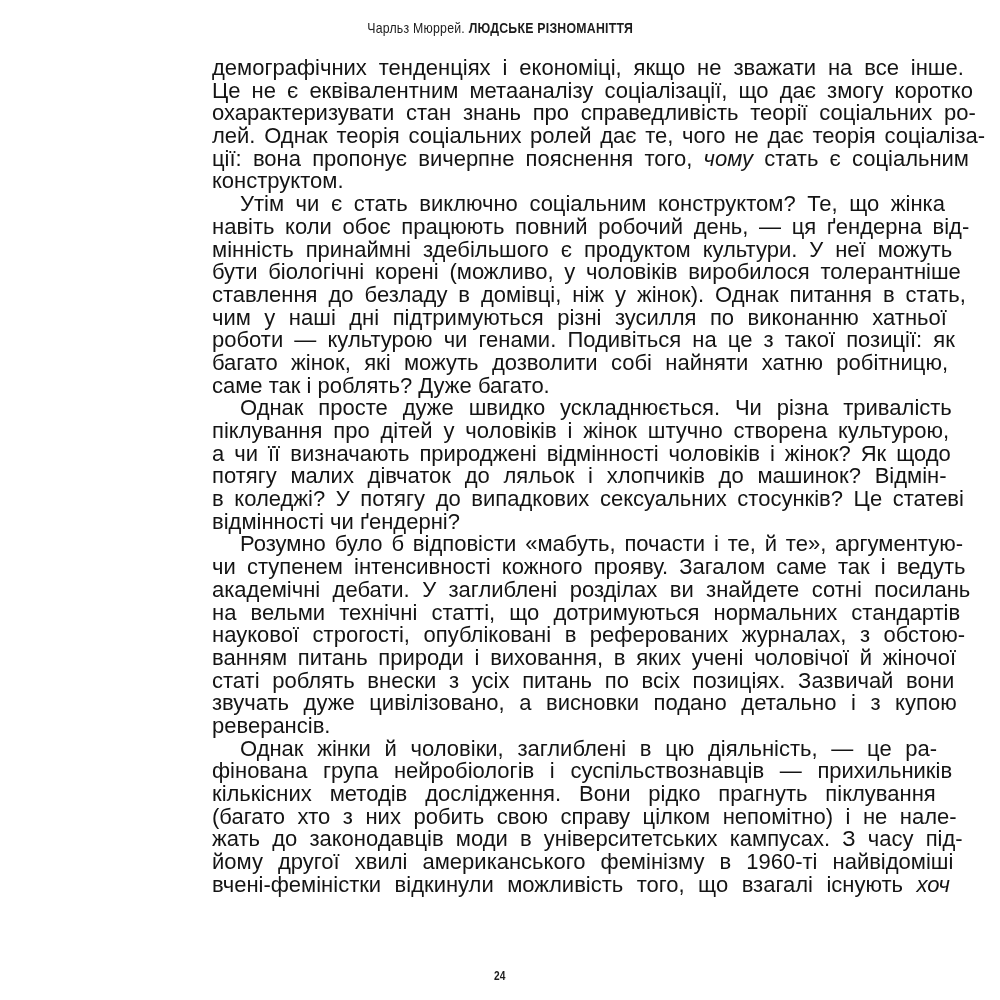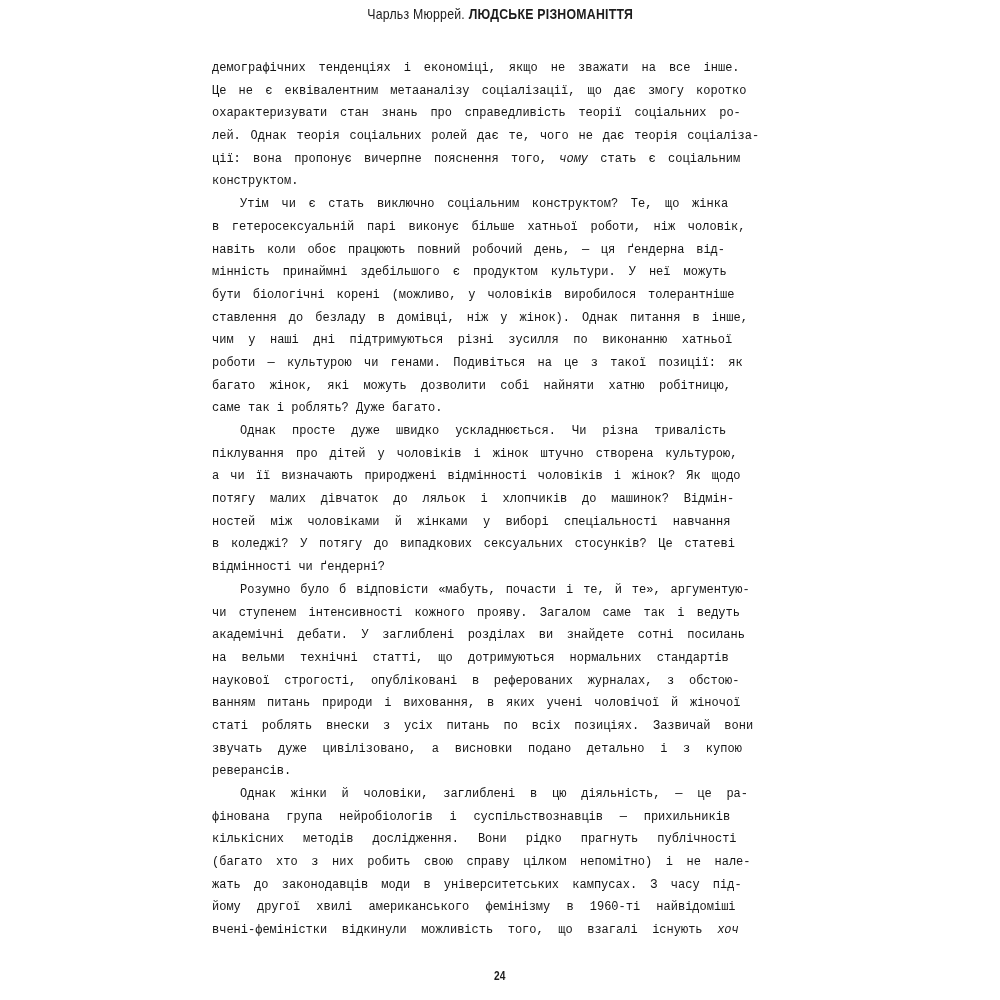--- a/index.html
+++ b/index.html
@@ -4,42 +4,42 @@
 <style>
   html, body { margin: 0; padding: 0; }
   body {
     width: 1000px; height: 1000px;
     background: #ffffff;
     position: relative;
     overflow: hidden;
   }
   .running-head {
     position: absolute;
-    top: 5px; left: 0; width: 1000px;
+    top: 19px; left: 0; width: 1000px;
     text-align: center;
     font-family: "Liberation Sans", sans-serif;
     font-size: 15px;
     color: #1c1c1c;
     line-height: 18px;
   }
   .running-head .squeeze {
     display: inline-block;
     transform: scaleX(0.82);
     transform-origin: 50% 50%;
     white-space: nowrap;
     letter-spacing: 0.3px;
   }
   .running-head .author { font-weight: 500; }
   .running-head .booktitle { font-weight: 700; }
   .text-block {
     position: absolute;
     left: 212px; top: 57px;
     width: 578px;
-    font-family: Liberation Mono, monospace;
-    font-size: 12px;
+    font-family: Liberation Sans, sans-serif;
+    font-size: 22px;
     line-height: 22.7px;
     color: #141414;
   }
   .paragraph { margin: 0; }
   .line {
     white-space: nowrap;
     height: 22.7px;
     overflow: visible;
   }
   .line.indent { padding-left: 28px; }
@@ -70,54 +70,52 @@
     <div class="paragraph">
       <div class="line"><span style="word-spacing: 5.80556px;"><span>демографічних тенденціях і економіці, якщо не зважати на все інше.</span></span></div>
       <div class="line"><span style="word-spacing: 4.97743px;"><span>Це не є еквівалентним метааналізу соціалізації, що дає змогу коротко</span></span></div>
       <div class="line"><span style="word-spacing: 5.58705px; text-align: right;"><span>охарактеризувати стан знань про справедливість теорії соціальних ро-</span></span></div>
       <div class="line"><span style="word-spacing: 2.60653px;"><span>лей. Однак теорія соціальних ролей дає те, чого не дає теорія соціаліза-</span></span></div>
       <div class="line"><span style="word-spacing: 5.06597px;"><span>ції: вона пропонує вичерпне пояснення того, </span><span class="it">чому</span><span> стать є соціальним</span></span></div>
       <div class="line"><span><span>конструктом.</span></span></div>
     </div>
     <div class="paragraph">
       <div class="line indent"><span style="word-spacing: 5.42361px;"><span>Утім чи є стать виключно соціальним конструктом? Те, що жінка</span></span></div>
-      <div class="line"><span style="word-spacing: 5.4707px;"><span>в гетеросексуальній парі виконує більше хатньої роботи, ніж чоловік,</span></span></div>
       <div class="line"><span style="word-spacing: 4.49062px;"><span>навіть коли обоє працюють повний робочий день, — ця ґендерна від-</span></span></div>
       <div class="line"><span style="word-spacing: 5.83398px;"><span>мінність принаймні здебільшого є продуктом культури. У неї можуть</span></span></div>
       <div class="line"><span style="word-spacing: 4.67634px;"><span>бути біологічні корені (можливо, у чоловіків виробилося толерантніше</span></span></div>
-      <div class="line"><span style="word-spacing: 4.85085px;"><span>ставлення до безладу в домівці, ніж у жінок). Однак питання в інше,</span></span></div>
+      <div class="line"><span style="word-spacing: 4.85085px;"><span>ставлення до безладу в домівці, ніж у жінок). Однак питання в стать,</span></span></div>
       <div class="line"><span style="word-spacing: 7.38021px;"><span>чим у наші дні підтримуються різні зусилля по виконанню хатньої</span></span></div>
       <div class="line"><span style="word-spacing: 5.03693px;"><span>роботи — культурою чи генами. Подивіться на це з такої позиції: як</span></span></div>
       <div class="line"><span style="word-spacing: 7.25977px;"><span>багато жінок, які можуть дозволити собі найняти хатню робітницю,</span></span></div>
       <div class="line"><span><span>саме так і роблять? Дуже багато.</span></span></div>
     </div>
     <div class="paragraph">
       <div class="line indent"><span style="word-spacing: 8.77679px;"><span>Однак просте дуже швидко ускладнюється. Чи різна тривалість</span></span></div>
       <div class="line"><span style="word-spacing: 4.76562px;"><span>піклування про дітей у чоловіків і жінок штучно створена культурою,</span></span></div>
       <div class="line"><span style="word-spacing: 3.88906px;"><span>а чи її визначають природжені відмінності чоловіків і жінок? Як щодо</span></span></div>
       <div class="line"><span style="word-spacing: 7.60938px;"><span>потягу малих дівчаток до ляльок і хлопчиків до машинок? Відмін-</span></span></div>
-      <div class="line"><span style="word-spacing: 8.09961px;"><span>ностей між чоловіками й жінками у виборі спеціальності навчання</span></span></div>
       <div class="line"><span style="word-spacing: 4.48611px;"><span>в коледжі? У потягу до випадкових сексуальних стосунків? Це статеві</span></span></div>
       <div class="line"><span><span>відмінності чи ґендерні?</span></span></div>
     </div>
     <div class="paragraph">
       <div class="line indent"><span style="word-spacing: 2.725px;"><span>Розумно було б відповісти «мабуть, почасти і те, й те», аргументую-</span></span></div>
       <div class="line"><span style="word-spacing: 5.05382px;"><span>чи ступенем інтенсивності кожного прояву. Загалом саме так і ведуть</span></span></div>
       <div class="line"><span style="word-spacing: 6.30273px;"><span>академічні дебати. У заглиблені розділах ви знайдете сотні посилань</span></span></div>
       <div class="line"><span style="word-spacing: 7.97991px;"><span>на вельми технічні статті, що дотримуються нормальних стандартів</span></span></div>
       <div class="line"><span style="word-spacing: 7.4375px;"><span>наукової строгості, опубліковані в реферованих журналах, з обстою-</span></span></div>
       <div class="line"><span style="word-spacing: 4.5875px;"><span>ванням питань природи і виховання, в яких учені чоловічої й жіночої</span></span></div>
       <div class="line"><span style="word-spacing: 6.58906px;"><span>статі роблять внески з усіх питань по всіх позиціях. Зазвичай вони</span></span></div>
       <div class="line"><span style="word-spacing: 8.46701px;"><span>звучать дуже цивілізовано, а висновки подано детально і з купою</span></span></div>
       <div class="line"><span><span>реверансів.</span></span></div>
     </div>
     <div class="paragraph">
       <div class="line indent"><span style="word-spacing: 7.59375px;"><span>Однак жінки й чоловіки, заглиблені в цю діяльність, — це ра-</span></span></div>
       <div class="line"><span style="word-spacing: 9.54167px;"><span>фінована група нейробіологів і суспільствознавців — прихильників</span></span></div>
-      <div class="line"><span style="word-spacing: 11.8125px;"><span>кількісних методів дослідження. Вони рідко прагнуть публічності</span></span></div>
+      <div class="line"><span style="word-spacing: 11.8125px;"><span>кількісних методів дослідження. Вони рідко прагнуть піклування</span></span></div>
       <div class="line"><span style="word-spacing: 6.40199px;"><span>(багато хто з них робить свою справу цілком непомітно) і не нале-</span></span></div>
       <div class="line"><span style="word-spacing: 6.04167px;"><span>жать до законодавців моди в університетських кампусах. З часу під-</span></span></div>
       <div class="line"><span style="word-spacing: 8.95312px;"><span>йому другої хвилі американського фемінізму в 1960-ті найвідоміші</span></span></div>
       <div class="line"><span style="word-spacing: 7.34821px; text-align: center;"><span>вчені-феміністки відкинули можливість того, що взагалі існують </span><span class="it">хоч</span></span></div>
     </div>
   </main>
 
 <footer class="folio">
   <span class="squeeze">24</span>
 </footer>

